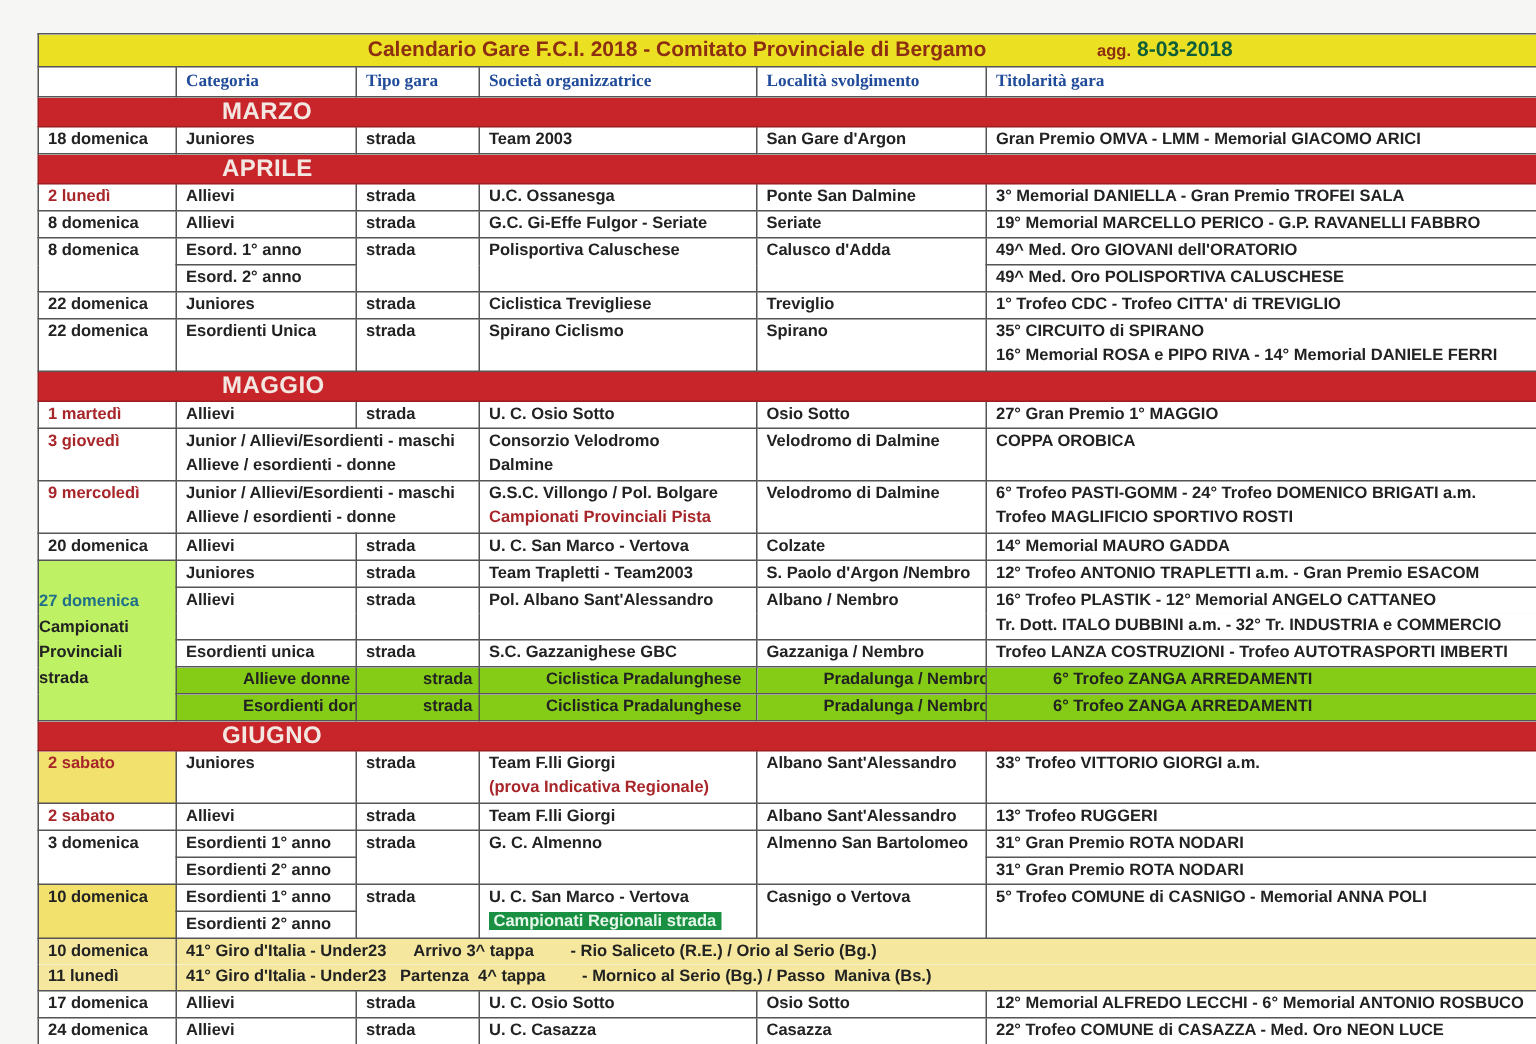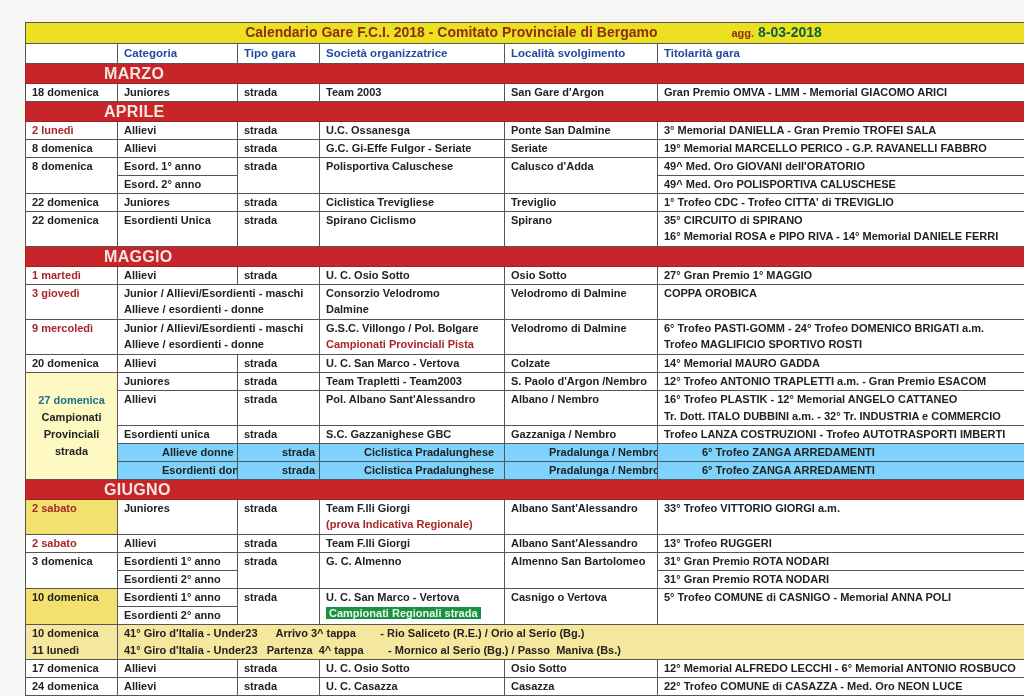--- a/index.html
+++ b/index.html
@@ -5,28 +5,28 @@
   html,body{margin:0;padding:0;}
   body{width:1024px;height:696px;background:#f6f6f4;position:relative;overflow:hidden;
        font-family:"Liberation Sans","DejaVu Sans",sans-serif;}
   .sheet{position:absolute;left:25px;top:22px;width:1010px;}
   table{border-collapse:collapse;width:1010px;table-layout:fixed;}
   td{border:1px solid #555;padding:0 0 0 6px;font-size:11px;font-weight:bold;color:#222;
      height:17px;line-height:16px;white-space:nowrap;overflow:hidden;vertical-align:top;background:#fff;}
   tr.title td{background:#ece023;color:#8b2e12;font-size:14px;height:19px;line-height:19px;text-align:center;}
   tr.title .agg{color:#8b2e12;font-size:11px;font-weight:bold;margin-left:70px;}
   tr.title .aggdate{color:#0f5e3a;font-size:14px;margin-left:4px;}
-  tr.head td{color:#1f4b9a;font-size:11.5px;height:19px;line-height:19px;}
+  tr.head td{color:#1f4b9a;font-size:11.5px;height:19px;line-height:19px;font-family:Liberation Serif, serif;}
   tr.month td{background:#c8252b;color:#f3e7e2;font-size:16px;height:19px;line-height:19px;letter-spacing:0.3px;border-color:#9c1f22;}
-  tr.month td span{margin-left:72px;}
+  tr.month td span{margin-left:116px;}
   td.red{color:#a8262a;}
   td.yel{background:#f2e16d;}
-  td.yelc{background:#fef9c3;text-align:center;padding:0;vertical-align:middle;line-height:17px;margin-top:20px;}
+  td.yelc{background:#bef264;text-align:left;padding:0;vertical-align:middle;line-height:17px;margin-top:20px;}
   tr.giro td{background:#f5e89e;}
-  tr.pink td{background:#7dd3fc;padding-left:44px;}
+  tr.pink td{background:#84cc16;padding-left:44px;}
   td.noline-bottom{border-bottom:none;}
   td.noline-top{border-top:none;}
   .redtxt{color:#a8262a;}
   .greenbox{background:#1a9142;color:#e8f7ec;padding:0 3px;}
   .dbl{height:34px;}
   .line2{display:block;}
 </style>
 </head>
 <body>
 

